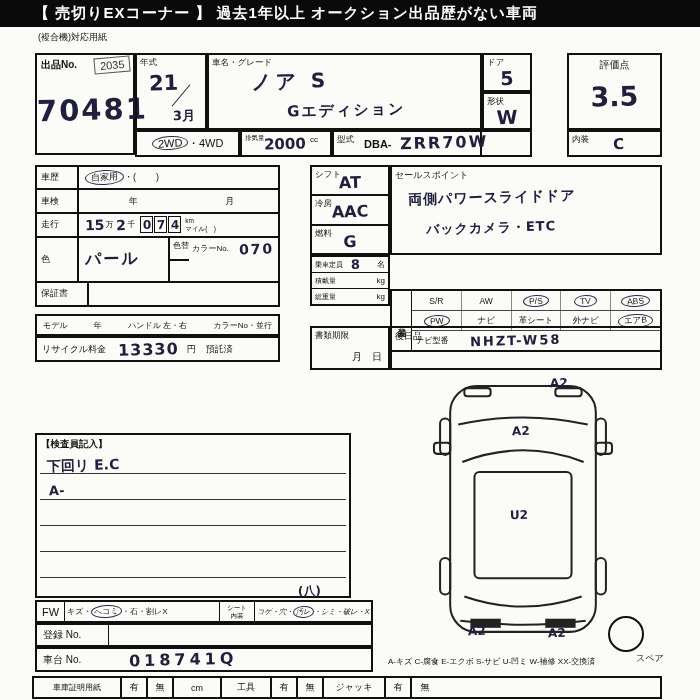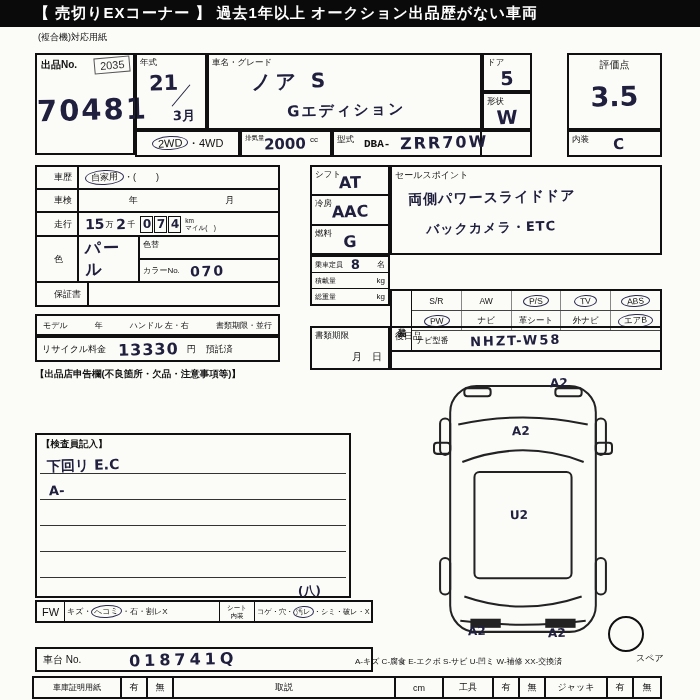--- a/index.html
+++ b/index.html
@@ -38,35 +38,35 @@
   .year-slash{position:absolute;left:30px;top:40px;width:28px;border-top:1.5px solid #20203e;transform:rotate(-50deg);}
   .year-month{position:absolute;right:10px;bottom:3px;font-size:13px;}
   .name-val{position:absolute;left:42px;top:13px;font-size:20px;letter-spacing:4px;}
   .grade-val{position:absolute;left:78px;top:46px;font-size:15px;letter-spacing:2px;}
   .big-center{position:absolute;left:0;right:0;top:12px;text-align:center;font-size:19px;}
   .score-label{position:absolute;left:0;right:0;top:3px;text-align:center;font-size:10px;}
   .score-val{position:absolute;left:0;right:0;top:26px;text-align:center;font-size:27px;}
   .drive-content{position:absolute;left:0;right:0;top:4px;text-align:center;font-size:11px;}
   .disp-val{position:absolute;left:22px;top:3px;font-size:15px;}
   .disp-unit{position:absolute;right:12px;top:3px;font-size:8px;}
-  .code-prefix{position:absolute;left:30px;top:6px;font-size:11px;font-weight:bold;font-family:Liberation Mono, monospace;}
+  .code-prefix{position:absolute;left:30px;top:6px;font-size:11px;font-weight:bold;}
   .code-val{position:absolute;left:66px;top:1px;font-size:16px;letter-spacing:2px;}
   .interior-val{position:absolute;left:44px;top:3px;font-size:15px;}
 
   
   .dBlock{left:35px;top:165px;width:245px;height:142px;display:flex;flex-direction:column;}
   .drow{display:flex;border-bottom:2px solid #101010;align-items:stretch;}
   .drow:last-child{border-bottom:none;}
-  .dlab{width:42px;border-right:2px solid #101010;font-size:9px;display:flex;align-items:center;padding-left:17px;flex:none;}
+  .dlab{width:42px;border-right:2px solid #101010;font-size:9px;display:flex;align-items:center;padding-left:4px;flex:none;}
   .dcontent{flex:1;display:flex;align-items:center;padding-left:6px;font-size:10px;}
   .r-hist{height:24px;}.r-shaken{height:24px;}.r-mile{height:25px;}.r-color{height:46px;}.r-warr{height:23px;}
   .shaken-c{justify-content:space-around;font-size:9px;}
   .digitbox{width:13px;height:17px;border:1.5px solid #101010;display:flex;align-items:center;justify-content:center;font-size:12px;margin-right:1px;}
   .mileunit{font-size:6.5px;line-height:1.15;margin-left:3px;}
-  .colorRight{width:140px;border-left:2px solid #101010;display:flex;flex-direction:column;flex:none;}
+  .colorRight{width:110px;border-left:2px solid #101010;display:flex;flex-direction:row;flex:none;}
   .colorChange{height:23px;border-bottom:2px solid #101010;font-size:8px;padding:2px 0 0 3px;}
   .colorNoRow{height:21px;display:flex;align-items:center;font-size:8px;padding-left:3px;}
 
   
   .midBlock{left:310px;top:165px;width:80px;height:90px;display:flex;flex-direction:column;}
   .mrow{flex:1;border-bottom:2px solid #101010;position:relative;}
   .mrow:last-child{border-bottom:none;}
   .mrow .boxlab{top:2px;}
   .mval{position:absolute;left:0;right:0;top:6px;text-align:center;font-size:16px;}
   .capBlock{left:310px;top:255px;width:80px;height:51px;display:flex;flex-direction:column;}
@@ -120,28 +120,28 @@
   .mk{position:absolute;font-size:12px;}
   .mk0{left:142px;top:0px;}.mk1{left:104px;top:48px;}.mk2{left:102px;top:132px;}
   .mk3{left:60px;top:248px;}.mk4{left:140px;top:250px;}
 
   
   .fwRow{left:35px;top:600px;width:338px;height:23px;display:flex;align-items:stretch;}
   .fwLab{width:28px;border-right:1.5px solid #101010;display:flex;align-items:center;justify-content:center;font-size:11px;flex:none;}
   .fwItems{flex:1;display:flex;align-items:center;font-size:8px;padding-left:2px;}
   .seatLab{width:36px;border-left:1.5px solid #101010;border-right:1.5px solid #101010;
            display:flex;flex-direction:column;align-items:center;justify-content:center;font-size:6.5px;line-height:1.2;flex:none;}
-  .seatItems{width:116px;display:flex;align-items:center;font-size:7.2px;padding-left:2px;flex:none;}
+  .seatItems{width:116px;display:flex;align-items:center;font-size:7.2px;padding-left:2px;flex:none;font-style:italic;}
   .pc-sm{border:1.3px solid #2b2b50;border-radius:50%;padding:0 2px;display:inline-block;transform:rotate(-3deg);}
   .regRow{left:35px;top:623px;width:338px;height:24px;display:flex;}
   .chasRow{left:35px;top:647px;width:338px;height:25px;display:flex;align-items:center;}
   .regLab{width:72px;border-right:1.5px solid #101010;display:flex;align-items:center;padding-left:6px;font-size:10px;flex:none;}
   .chas-val{font-size:16px;letter-spacing:4px;margin-left:20px;}
 
-  .legend{position:absolute;left:355px;top:656px;width:292px;font-size:8px;letter-spacing:0;}
+  .legend{position:absolute;left:388px;top:656px;width:292px;font-size:8px;letter-spacing:0;}
   .spareCircle{position:absolute;left:608px;top:616px;width:36px;height:36px;border:2px solid #101010;border-radius:50%;}
   .spareLabel{position:absolute;left:636px;top:652px;font-size:9px;}
 
   
   .bottomRow{position:absolute;left:32px;top:676px;width:630px;height:23px;border:2px solid #101010;display:flex;}
   .bcell{border-right:2px solid #101010;display:flex;align-items:center;justify-content:center;font-size:9px;flex:none;}
   .bcell:last-child{border-right:none;}
 </style>
 </head>
 <body>
@@ -337,31 +337,30 @@
         <span>ナビ型番</span>
         <span class="navi-val hw">NHZT-W58</span>
       </div>
     </div>
   </div>
 
   <div class="b modelRow">
     <span>モデル</span>
     <span>年</span>
     <span>ハンドル 左・右</span>
-    <span>書類期限・並行</span>
+    <span>カラーNo・並行</span>
   </div>
 
   <div class="b recycle">
     <span class="rec-label">リサイクル料金</span>
     <span class="rec-amount hw">13330</span>
     <span class="rec-unit">円</span>
     <span class="rec-status">預託済</span>
   </div>
 
-  <div class="decl">【出品店申告欄(不良箇所・欠品・注意事項等)】</div>
 
   <div class="b docs">
     <span class="boxlab">書類期限</span>
     <span class="docs-date pre">月　日</span>
   </div>
   <div class="b later">
     <span class="boxlab" style="font-size:9px;">後日品</span>
   </div>
 
   <div class="b insp">
@@ -415,34 +414,37 @@
       <span>シート</span>
       <span>内装</span>
     </div>
     <div class="seatItems">
       <span>コゲ・穴・</span>
         <span class="pc-sm">汚レ</span>
         <span>・シミ・破レ・X</span>
     </div>
   </div>
 
+  <div class="b regRow">
+    <div class="regLab">登録 No.</div>
+    <div></div>
+  </div>
   <div class="b chasRow">
     <div class="regLab" style="border-right:none;">車台 No.</div>
     <span class="chas-val hw">018741Q</span>
   </div>
 
   <div class="legend">A-キズ C-腐食 E-エクボ S-サビ U-凹ミ W-補修 XX-交換済</div>
   <div class="spareCircle"></div>
   <div class="spareLabel">スペア</div>
 
   <div class="bottomRow">
     <div class="bcell" style="width:88px;font-size:8px;">車庫証明用紙</div>
     <div class="bcell" style="width:26px;">有</div>
     <div class="bcell" style="width:26px;">無</div>
-    <div class="bcell" style="flex:1;">取説</div>
     <div class="bcell" style="width:48px;">cm</div>
     <div class="bcell" style="width:50px;">工具</div>
     <div class="bcell" style="width:26px;">有</div>
     <div class="bcell" style="width:26px;">無</div>
     <div class="bcell" style="width:62px;">ジャッキ</div>
     <div class="bcell" style="width:26px;">有</div>
     <div class="bcell" style="width:26px;">無</div>
   </div>
 
 </div>

